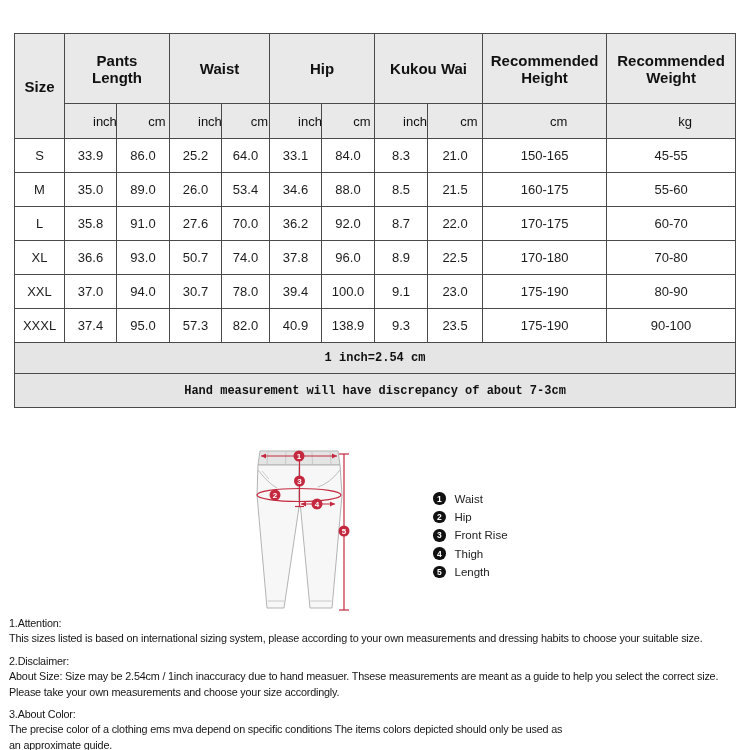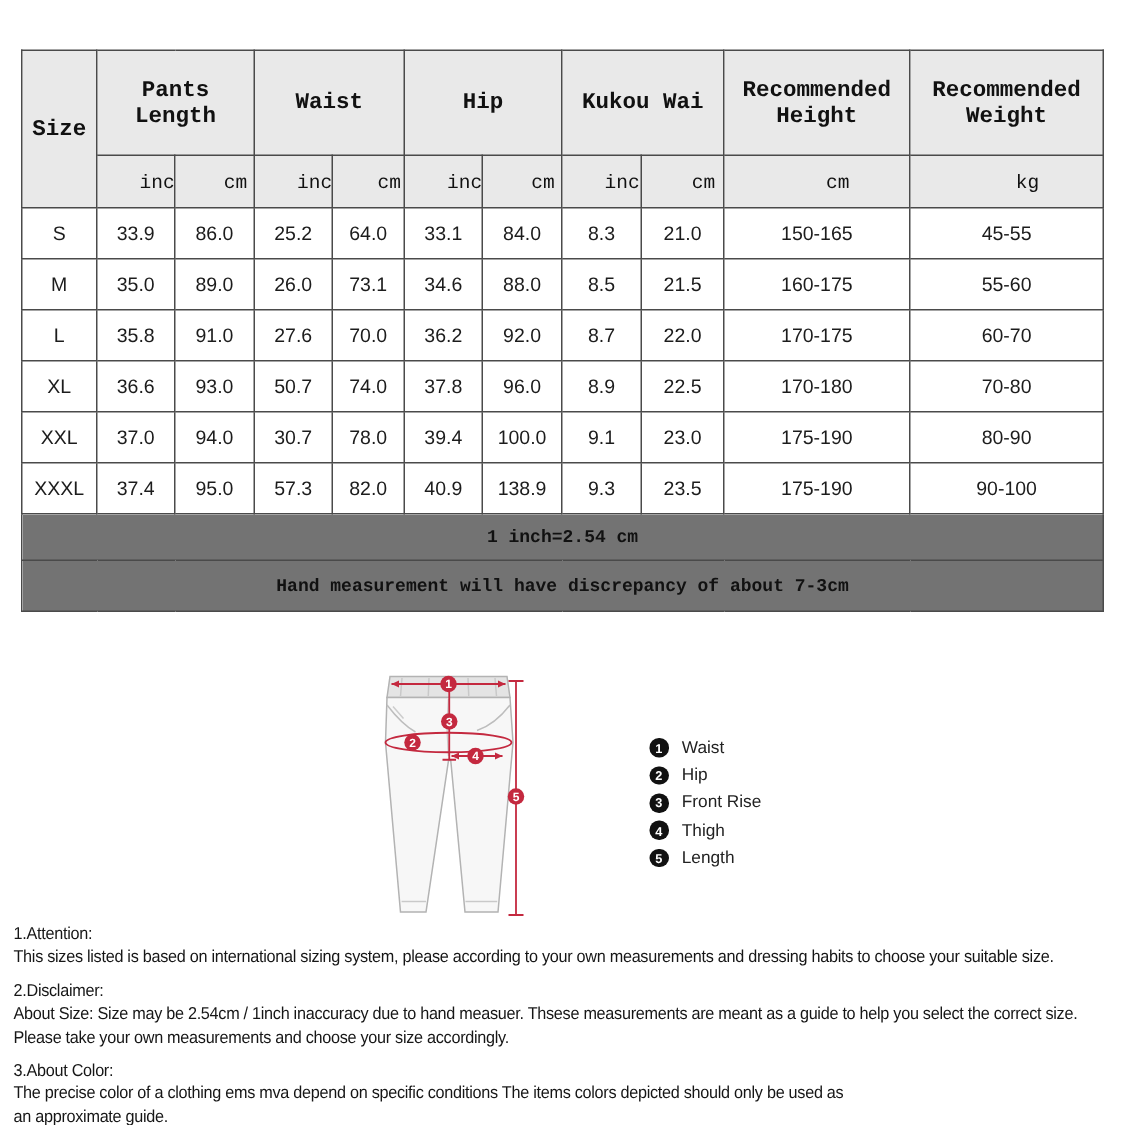--- a/index.html
+++ b/index.html
@@ -9,31 +9,31 @@
   
   table.size-chart {
     position:absolute; left:14px; top:33px; width:722px;
     border-collapse:collapse; table-layout:fixed;
     font-size:13px; color:#1c1c1c;
   }
   table.size-chart th, table.size-chart td {
     border:1px solid #4a4a4a; text-align:center; vertical-align:middle;
     overflow:hidden;
   }
-  table.size-chart th { background:#e9e9e9; font-size:15px; font-weight:bold; color:#111;font-family:Liberation Mono, monospace; }
+  table.size-chart th { background:#e9e9e9; font-size:15px; font-weight:bold; color:#111; }
   tr.hdr-row-1 { height:70px; }
   tr.hdr-row-2 { height:35px; }
   tr.hdr-row-2 th { font-size:13px; font-weight:normal;padding-left:28px; }
   tr.data-row { height:34px; background:#fff; }
   .wrapword { display:inline-block; width:58px; }
   tr.note-row-1 { height:31px; }
   tr.note-row-2 { height:34px; }
   tr.note-row-1 td, tr.note-row-2 td {
     font-family:"Liberation Mono", monospace; font-weight:bold; font-size:12px; color:#111;
-    background:#737373;
+    background:#e5e5e5;
   }
 
   
   .pants-svg { position:absolute; left:254px; top:443px; }
   .legend { position:absolute; left:433px; top:492px; }
   .legend-item { display:flex; align-items:center; height:13px; margin-bottom:5.4px; }
   .lg-circle {
     display:inline-flex; align-items:center; justify-content:center;
     width:12.5px; height:12.5px; border-radius:50%; background:#111; color:#fff;
     font-size:8.5px; font-weight:bold; margin-right:9px; flex:0 0 auto;
@@ -102,21 +102,21 @@
         <td>8.3</td>
         <td>21.0</td>
         <td>150-165</td>
         <td>45-55</td>
       </tr>
       <tr class="data-row">
         <td>M</td>
         <td>35.0</td>
         <td>89.0</td>
         <td>26.0</td>
-        <td>73.1</td>
+        <td>53.4</td>
         <td>34.6</td>
         <td>88.0</td>
         <td>8.5</td>
         <td>21.5</td>
         <td>160-175</td>
         <td>55-60</td>
       </tr>
       <tr class="data-row">
         <td>L</td>
         <td>35.8</td>

